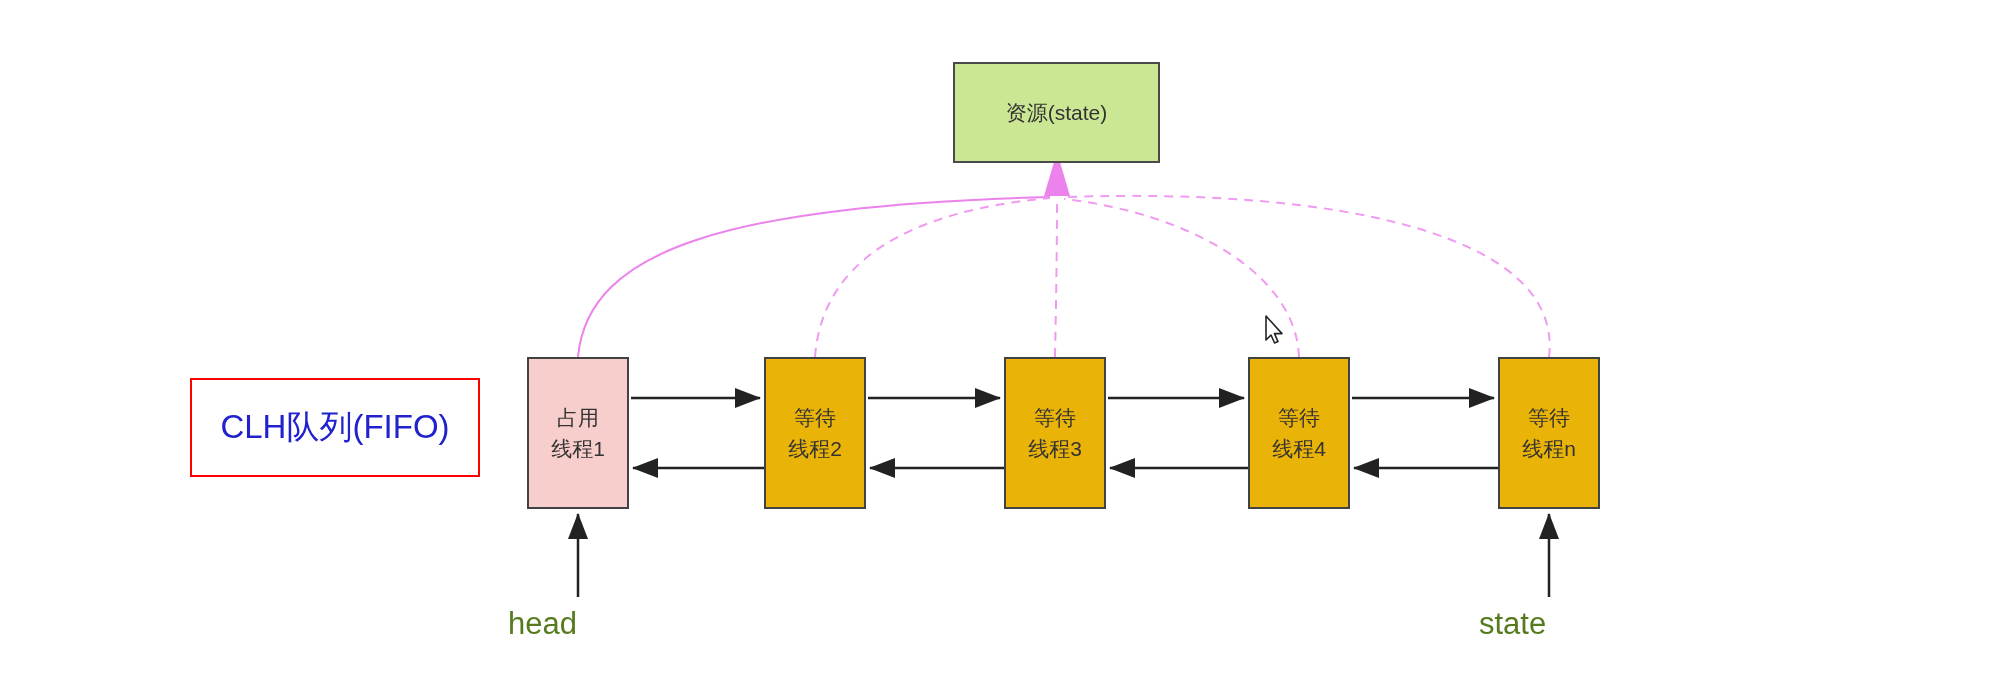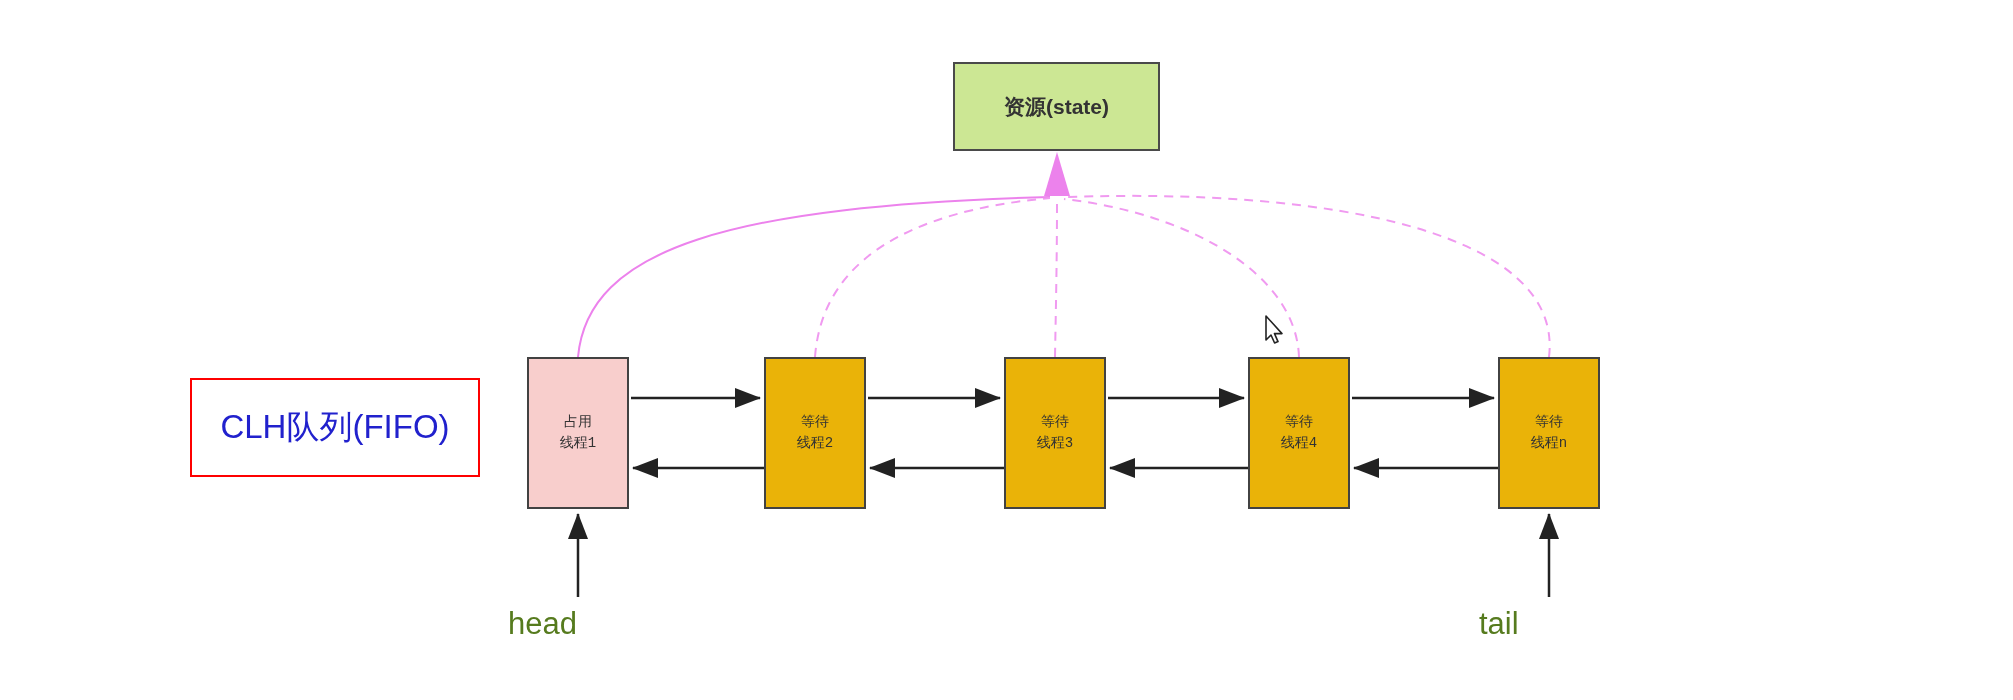--- a/index.html
+++ b/index.html
@@ -4,30 +4,29 @@
 <style>
   html,body{margin:0;padding:0;background:#ffffff;}
   #canvas{
     position:relative;width:2013px;height:700px;background:#ffffff;
     font-family:"Liberation Sans","DejaVu Sans",sans-serif;overflow:hidden;
   }
   #wires{position:absolute;left:0;top:0;width:2013px;height:700px;}
   .node{
     position:absolute;top:357px;width:102px;height:152px;box-sizing:border-box;
     border:2px solid #424242;display:flex;align-items:center;justify-content:center;
-    text-align:center;font-size:14px;color:#333333;line-height:1.5;white-space:pre-line;
+    text-align:center;font-size:21px;color:#333333;line-height:1.5;white-space:pre-line;
     z-index:2;
-    font-family:Liberation Mono, monospace;
   }
   .node.occupying{background:#f8cecc;}
   .node.waiting{background:#eab308;}
   #resource-box{
-    position:absolute;left:953px;top:62px;width:207px;height:89px;box-sizing:border-box;
+    position:absolute;left:953px;top:62px;width:207px;height:101px;box-sizing:border-box;
     background:#cce794;border:2px solid #4a4a4a;display:flex;align-items:center;
-    justify-content:center;font-size:21px;color:#333333;z-index:2;font-weight:bold;
+    justify-content:center;font-size:21px;color:#333333;z-index:2;
   }
   #clh-label{
     position:absolute;left:190px;top:378px;width:290px;height:99px;box-sizing:border-box;
     border:2px solid #fe0000;background:#ffffff;display:flex;align-items:center;
     justify-content:center;font-size:33px;color:#2121cd;z-index:2;
   }
   .pointer-label{
     position:absolute;width:140px;text-align:left;font-size:31px;color:#567b1e;z-index:2;
   }
   #head-label{left:508px;top:606px;}
@@ -85,15 +84,15 @@
   <div class="node waiting" style="left:764px;">等待
 线程2</div>
   <div class="node waiting" style="left:1004px;">等待
 线程3</div>
   <div class="node waiting" style="left:1248px;">等待
 线程4</div>
   <div class="node waiting" style="left:1498px;">等待
 线程n</div>
 
   <div class="pointer-label" id="head-label">head</div>
-  <div class="pointer-label" id="tail-label">tail</div>
+  <div class="pointer-label" id="tail-label">state</div>
 
 </div>
 
 </body></html>

